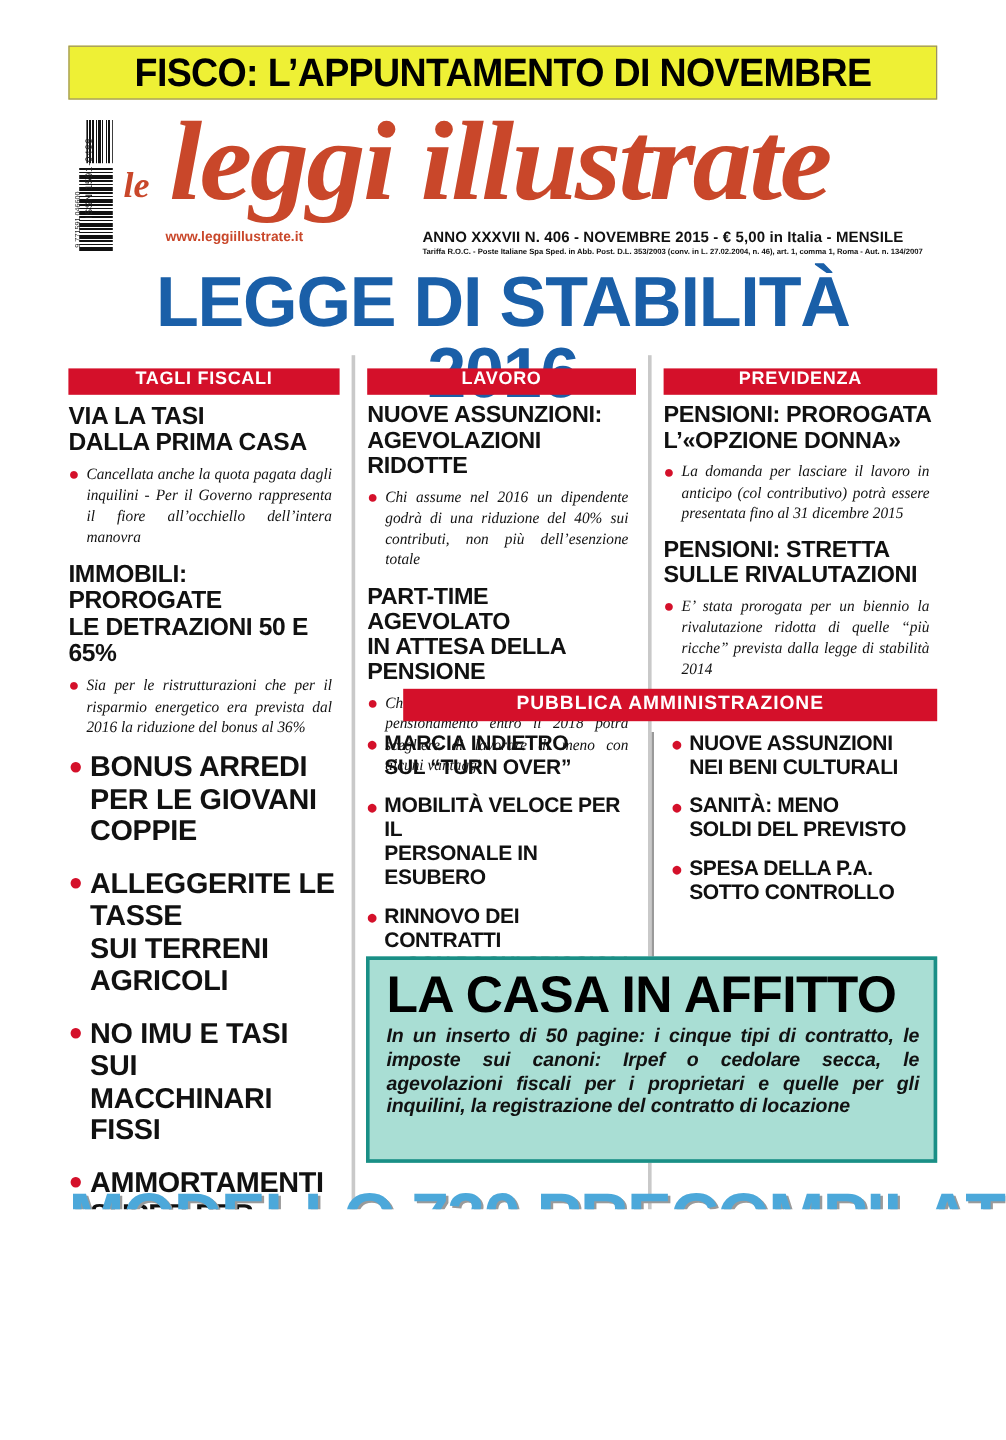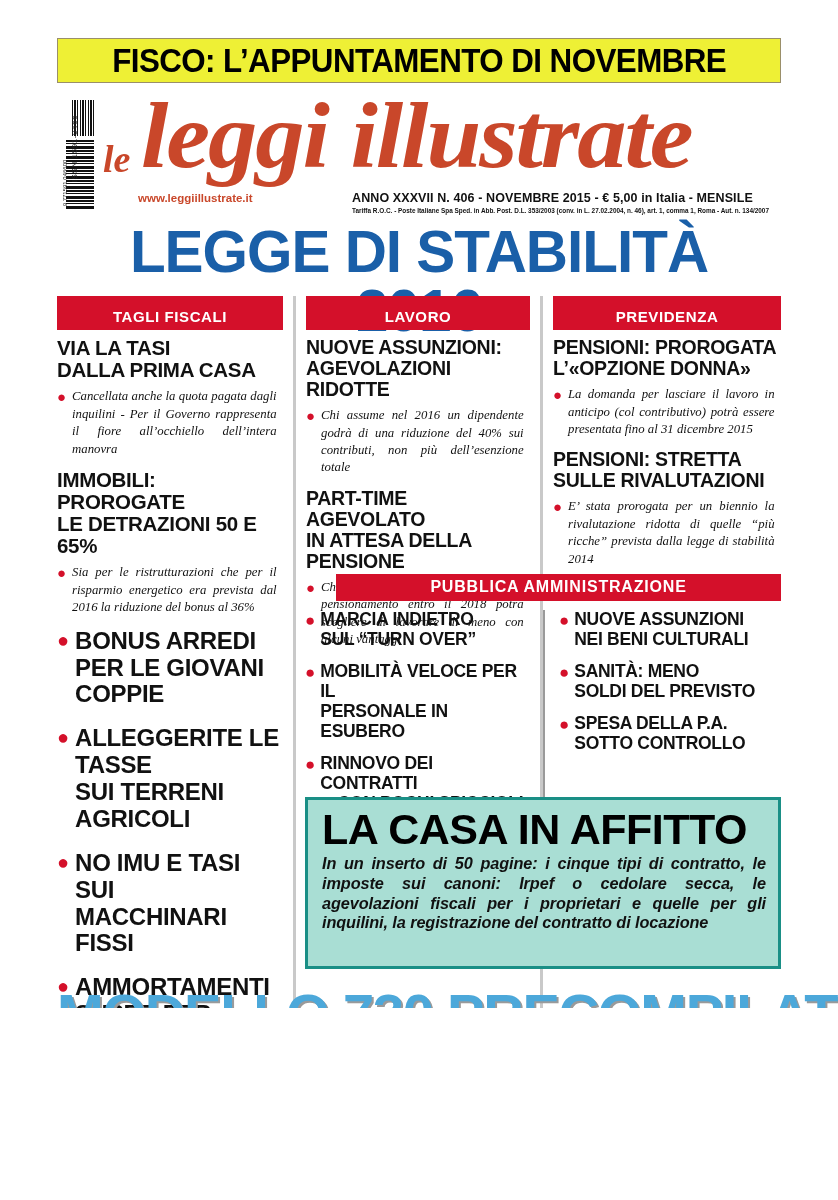--- a/index.html
+++ b/index.html
@@ -105,21 +105,21 @@
     width: 682px;
     height: 100px;
   }
   .mast-le {
     position: absolute;
     left: 0px;
     top: 44px;
     font-family: "Liberation Serif", serif;
     font-weight: bold;
     font-style: italic;
-    font-size: 38px;
+    font-size: 30px;
     color: #c9472a;
     line-height: 1;
   }
   .mast-main {
     position: absolute;
     left: 38px;
     top: -8px;
     font-family: "Liberation Serif", serif;
     font-weight: bold;
     font-style: italic;
@@ -201,22 +201,23 @@
   .col.c3 { width: 241px; padding-left: 10px; border-left: 3px solid #c9c9c9; }
 
   .secbar {
     background: #d4102a;
     color: #ffffff;
     font-family: "Liberation Sans", sans-serif;
     font-weight: bold;
     font-size: 15px;
     letter-spacing: 0.6px;
     text-align: center;
-    padding: 12px 0 5px 0;
+    padding: 0 0 5px 0;
     margin-bottom: 7px;
+    margin-top: 11px;
   }
   .hl {
     font-family: "Liberation Sans", sans-serif;
     font-weight: bold;
     font-size: 20.5px;
     color: #111;
     line-height: 1.08;
     letter-spacing: -0.3px;
     margin: 0 0 6px 0;
   }

